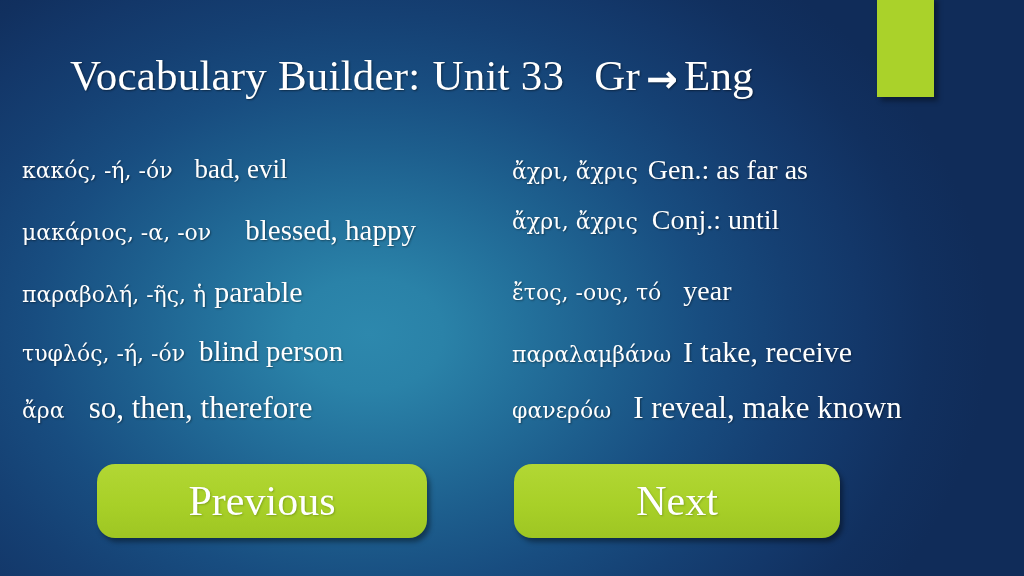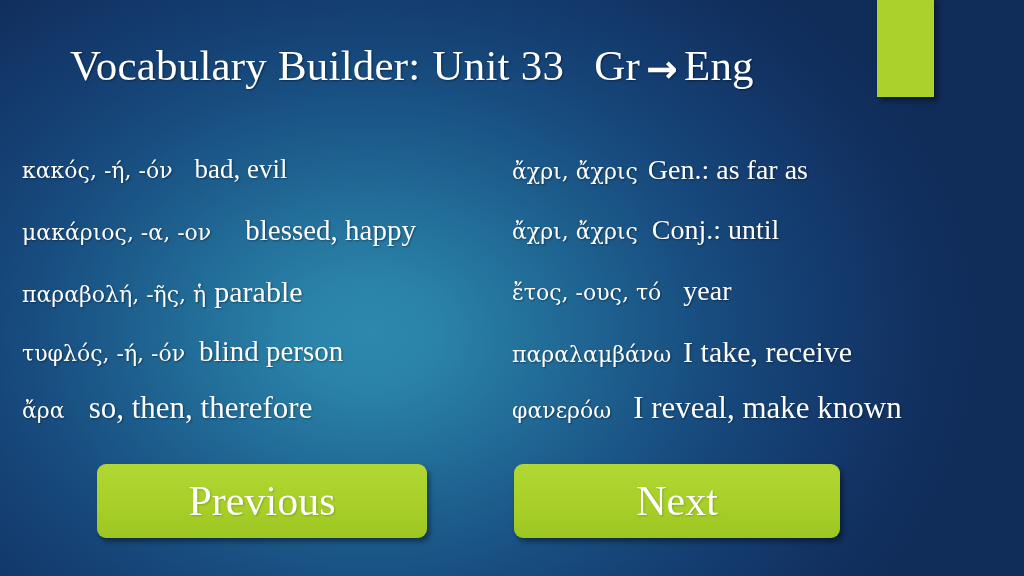--- a/index.html
+++ b/index.html
@@ -39,21 +39,21 @@
   }
 
   
   #title {
     position: absolute;
     left: 70px;
     top: 44px;
     white-space: nowrap;
     color: #ffffff;
     font-size: 43px;
-    line-height: 44px;
+    line-height: 64px;
     letter-spacing: 0.2px;
     text-shadow: 1px 1px 2px rgba(0,0,0,0.45);
   }
   #title .t-seg { margin-right: 0; }
   #title .gap-sm { display:inline-block; width: 12px; }
   #title .gap-lg { display:inline-block; width: 30px; }
   #title .arrow {
     font-family: "DejaVu Sans", sans-serif;
     font-size: 38px;
     font-weight: bold;
@@ -90,21 +90,21 @@
     font-family: "Liberation Serif", "DejaVu Serif", serif;
     vertical-align: baseline;
   }
   .sp { display: inline-block; }
 
   
   .nav-btn {
     position: absolute;
     background: #aad22a;
     background-image: linear-gradient(180deg, #b2d734 0%, #a8d028 55%, #9ec623 100%);
-    border-radius: 9px;
+    border-radius: 18px;
     box-shadow: 3px 4px 5px rgba(0,0,0,0.40);
     color: #ffffff;
     font-family: "Liberation Serif", "DejaVu Serif", serif;
     font-size: 42px;
     display: flex;
     align-items: center;
     justify-content: center;
     cursor: pointer;
     user-select: none;
     text-shadow: 1px 1px 2px rgba(60,90,10,0.35);
@@ -126,21 +126,21 @@
   <div id="vocab">
     <div class="col" id="col-left">
         <div class="vrow" style="top: 22px;"><span class="gk">κακός,  -ή,  -όν</span><span class="sp" style="width: 22px;"></span><span class="en" style="font-size: 27px;">bad, evil</span></div>
         <div class="vrow" style="top: 82px;"><span class="gk">μακάριος, -α, -ον</span><span class="sp" style="width: 8px;"></span><span class="en" style="font-size: 29px; margin-left: 26px;">blessed, happy</span></div>
         <div class="vrow" style="top: 143px;"><span class="gk">παραβολή,  -ῆς,  ἡ</span><span class="sp" style="width: 8px;"></span><span class="en" style="font-size: 30px;">parable</span></div>
         <div class="vrow" style="top: 203px;"><span class="gk">τυφλός, -ή, -όν</span><span class="sp" style="width: 14px;"></span><span class="en" style="font-size: 29px;">blind person</span></div>
         <div class="vrow" style="top: 258px;"><span class="gk">ἄρα</span><span class="sp" style="width: 24px;"></span><span class="en" style="font-size: 31px;">so, then, therefore</span></div>
       </div>
     <div class="col" id="col-right">
         <div class="vrow" style="top: 22px;"><span class="gk">ἄχρι, ἄχρις</span><span class="sp" style="width: 10px;"></span><span class="en" style="font-size: 28px; margin-top: 16px;">Gen.: as far as</span></div>
-        <div class="vrow" style="top: 82px;"><span class="gk">ἄχρι, ἄχρις</span><span class="sp" style="width: 14px;"></span><span class="en" style="font-size: 28px;">Conj.: until</span></div>
+        <div class="vrow" style="top: 72px;"><span class="gk">ἄχρι, ἄχρις</span><span class="sp" style="width: 14px;"></span><span class="en" style="font-size: 28px;">Conj.: until</span></div>
         <div class="vrow" style="top: 143px;"><span class="gk">ἔτος,  -ους,  τό</span><span class="sp" style="width: 22px;"></span><span class="en" style="font-size: 28px;">year</span></div>
         <div class="vrow" style="top: 203px;"><span class="gk">παραλαμβάνω</span><span class="sp" style="width: 12px;"></span><span class="en" style="font-size: 30px;">I take, receive</span></div>
         <div class="vrow" style="top: 258px;"><span class="gk">φανερόω</span><span class="sp" style="width: 22px;"></span><span class="en" style="font-size: 31px;">I reveal, make known</span></div>
       </div>
   </div>
 
   <div class="nav-btn" id="btn-previous">
     <span>Previous</span>
   </div>
 

